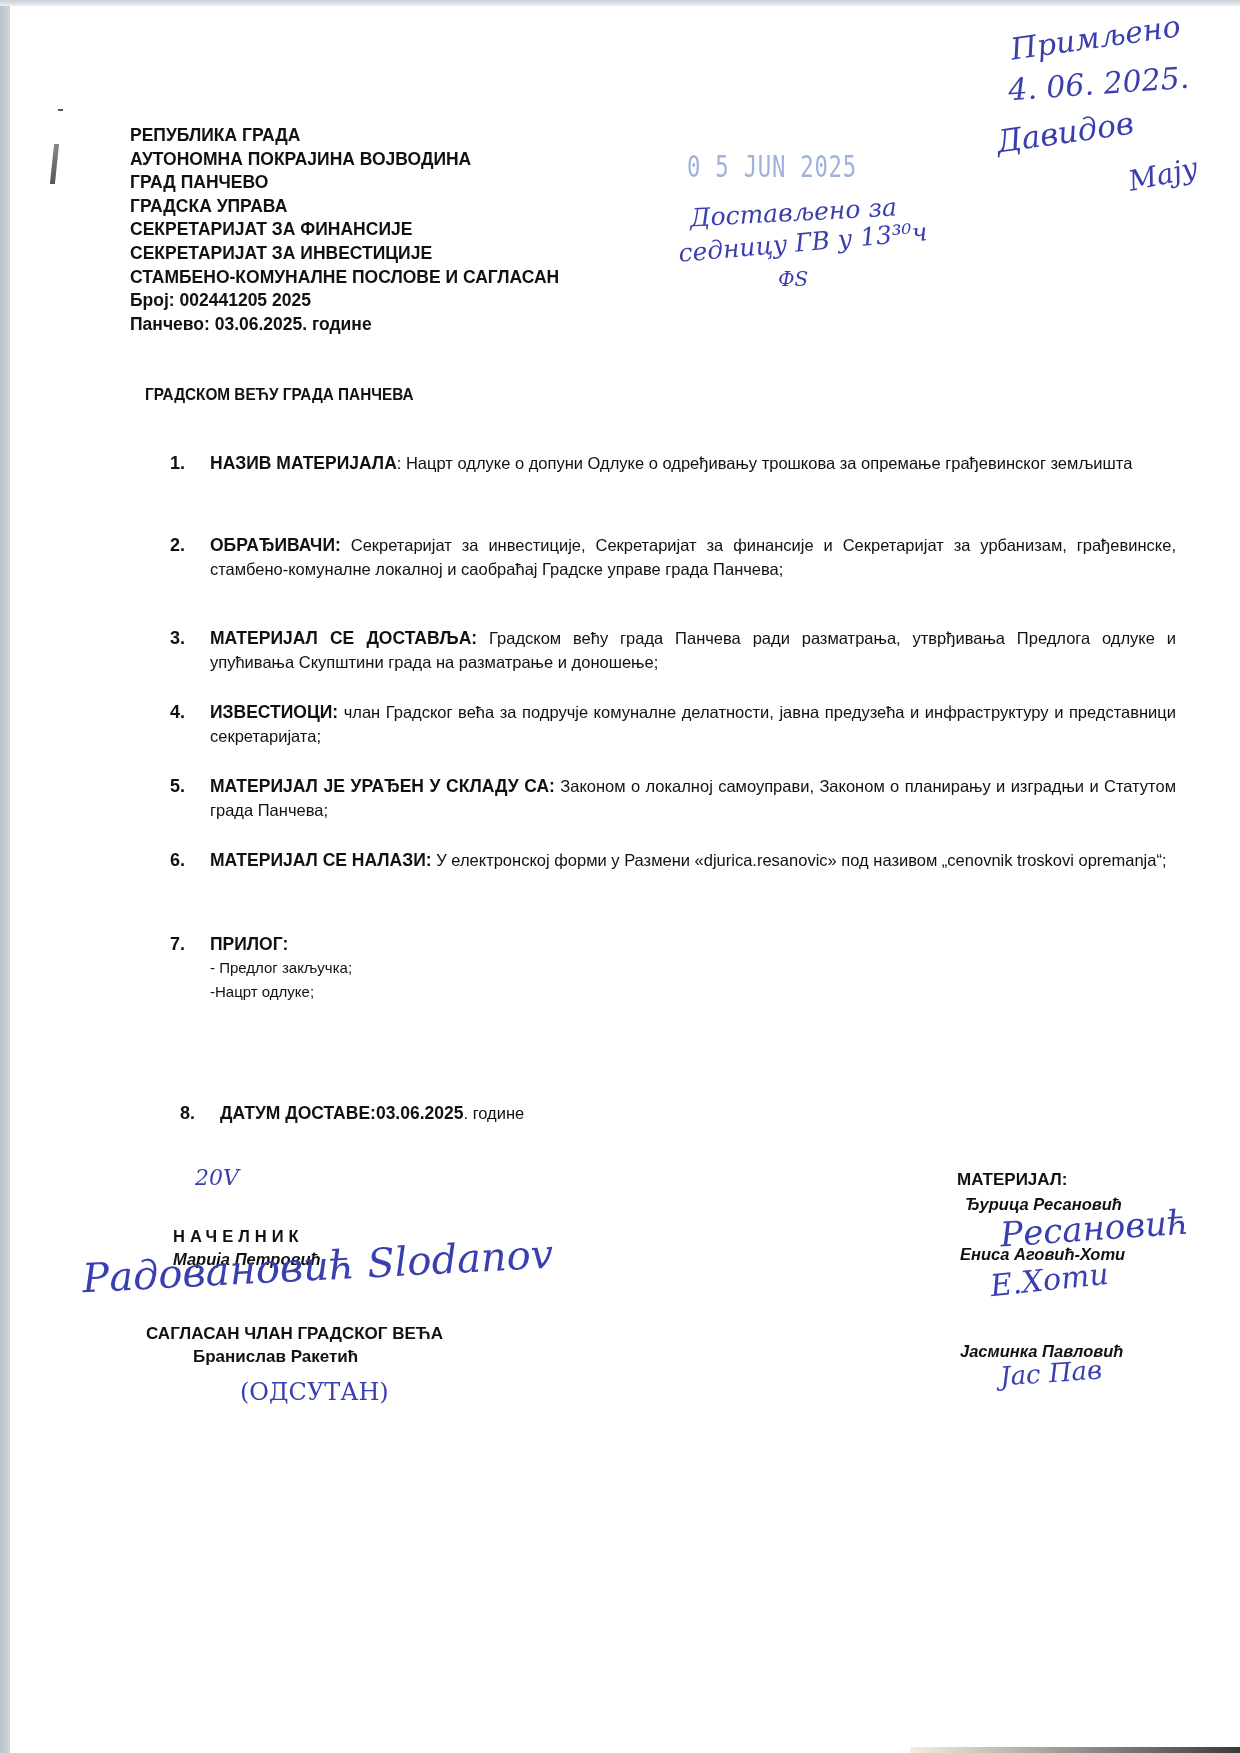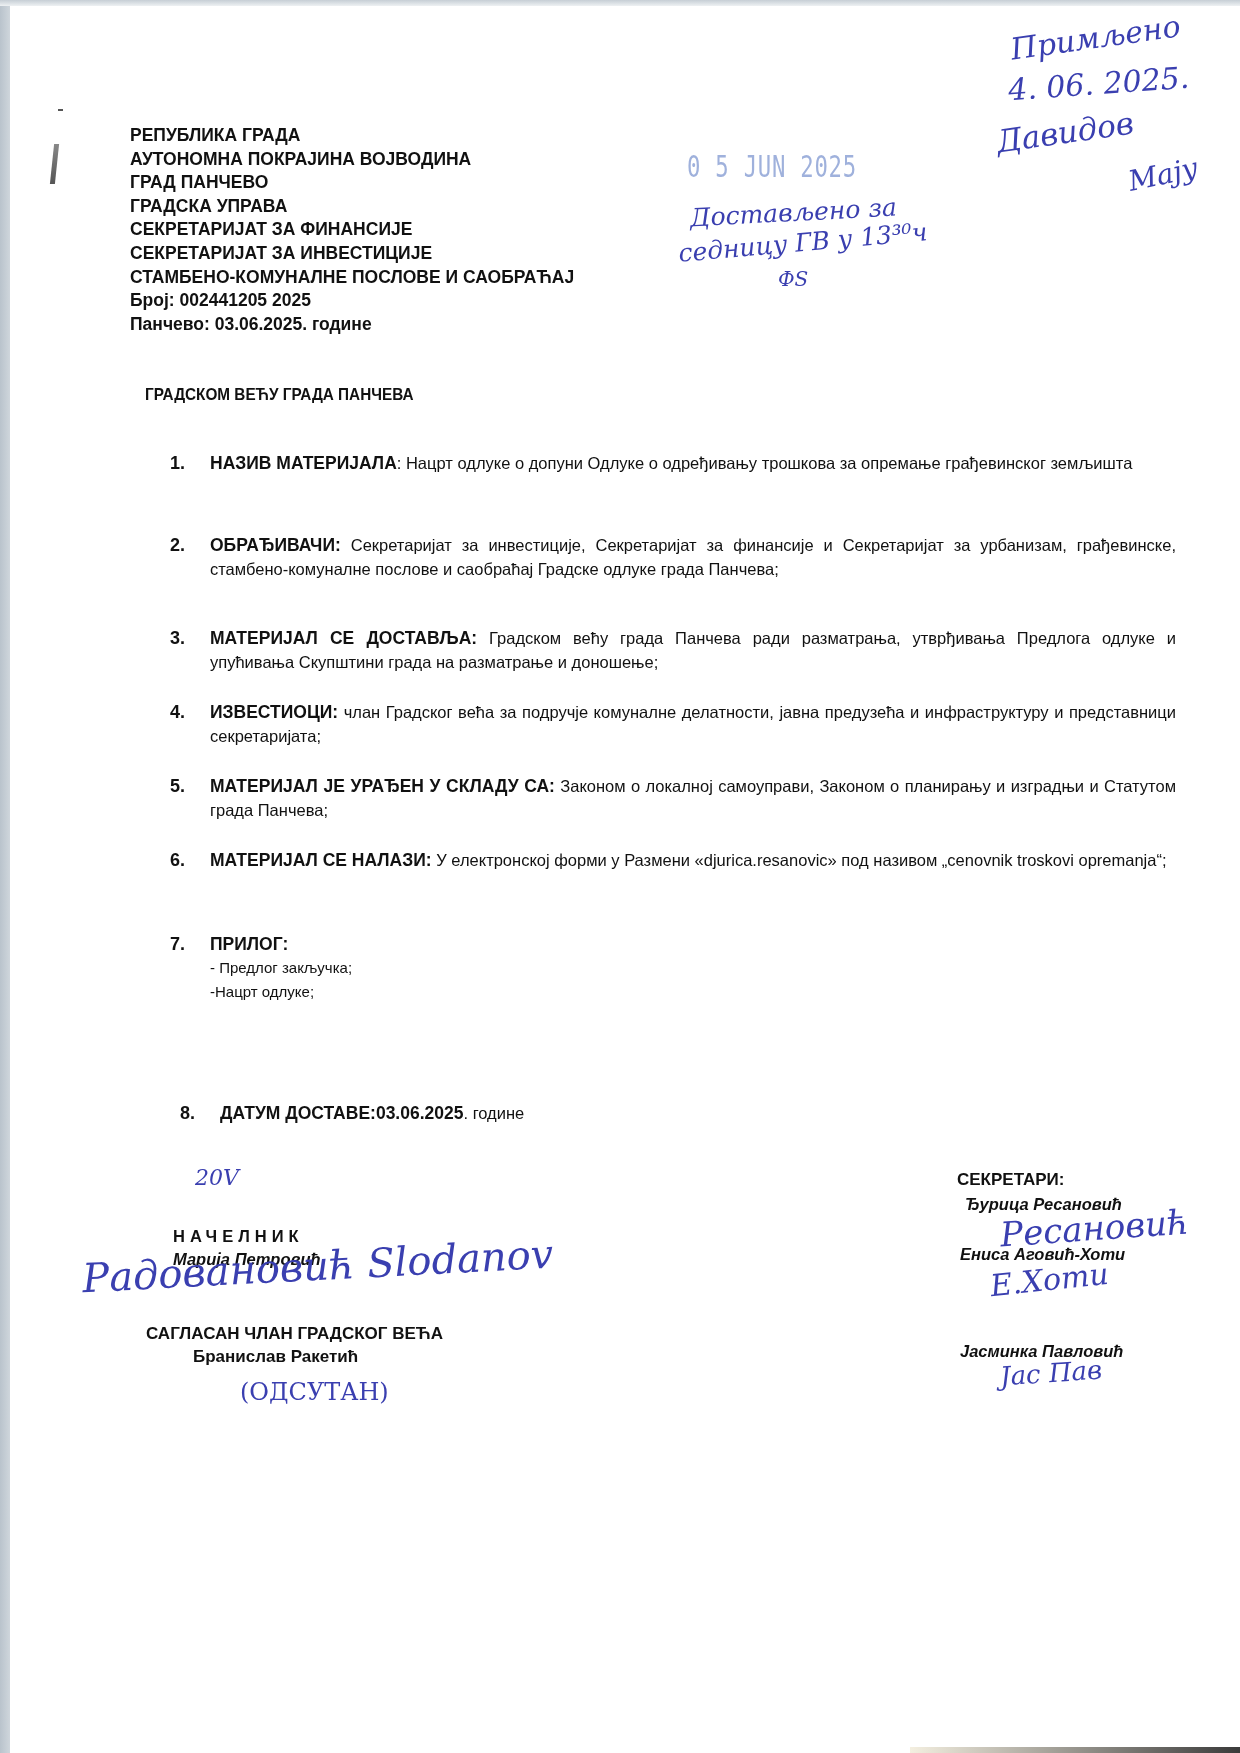--- a/index.html
+++ b/index.html
@@ -64,21 +64,21 @@
 <div class="margin-mark-1"></div>
 <div class="margin-mark-2"></div>
 
 <div class="header">
   <div>РЕПУБЛИКА ГРАДА</div>
   <div>АУТОНОМНА ПОКРАЈИНА ВОЈВОДИНА</div>
   <div>ГРАД ПАНЧЕВО</div>
   <div>ГРАДСКА УПРАВА</div>
   <div>СЕКРЕТАРИЈАТ ЗА ФИНАНСИЈЕ</div>
   <div>СЕКРЕТАРИЈАТ ЗА ИНВЕСТИЦИЈЕ</div>
-  <div>СТАМБЕНО-КОМУНАЛНЕ ПОСЛОВЕ И САОБРАЋАЈ</div>
+  <div>СТАМБЕНО-КОМУНАЛНЕ ПОСЛОВЕ И САГЛАСАН</div>
   <div>Број: 002441205 2025</div>
   <div>Панчево: 03.06.2025. године</div>
 </div>
 
 <div class="stamp">0 5 JUN 2025</div>
 
 <div>
   <div class="hw" style="left:690px; top:198px; font-size:25px; transform:rotate(-3deg);">Достављено за</div>
   <div class="hw" style="left:678px; top:228px; font-size:25px; transform:rotate(-5deg);">седницу ГВ у 13³⁰ч</div>
   <div class="hw" style="left:778px; top:267px; font-size:20px;">ФS</div>
@@ -92,21 +92,21 @@
 
 <div class="addressee">ГРАДСКОМ ВЕЋУ ГРАДА ПАНЧЕВА</div>
 
 <div class="items" style="top:0;">
   <div class="item" style="top:451px;">
     <span class="num">1.</span>
     <div class="body"><span class="label">НАЗИВ МАТЕРИЈАЛА</span><span>: Нацрт одлуке о допуни Одлуке о одређивању трошкова за опремање грађевинског земљишта</span></div>
   </div>
   <div class="item" style="top:533px;">
     <span class="num">2.</span>
-    <div class="body"><span class="label">ОБРАЂИВАЧИ:</span><span> Секретаријат за инвестиције, Секретаријат за финансије и Секретаријат за урбанизам, грађевинске, стамбено-комуналне послове и саобраћај Градске одлуке града Панчева;</span></div>
+    <div class="body"><span class="label">ОБРАЂИВАЧИ:</span><span> Секретаријат за инвестиције, Секретаријат за финансије и Секретаријат за урбанизам, грађевинске, стамбено-комуналне локалној и саобраћај Градске управе града Панчева;</span></div>
   </div>
   <div class="item" style="top:626px;">
     <span class="num">3.</span>
     <div class="body"><span class="label">МАТЕРИЈАЛ СЕ ДОСТАВЉА:</span><span> Градском већу града Панчева ради разматрања, утврђивања Предлога  одлуке и упућивања Скупштини града на разматрање и доношење;</span></div>
   </div>
   <div class="item" style="top:700px;">
     <span class="num">4.</span>
     <div class="body"><span class="label">ИЗВЕСТИОЦИ:</span><span> члан Градског већа за подручје комуналне делатности, јавна предузећа и инфраструктуру и представници секретаријата;</span></div>
   </div>
   <div class="item" style="top:774px;">
@@ -136,21 +136,21 @@
 </div>
 <div class="hw" style="left:82px; top:1243px; font-size:40px; transform:rotate(-3deg);">Радовановић  Slodanov</div>
 
 <div class="council">
   <div>САГЛАСАН ЧЛАН ГРАДСКОГ ВЕЋА</div>
   <div class="name">Бранислав Ракетић</div>
 </div>
 <div class="hw" style="left:240px; top:1378px; font-size:24px; font-style:normal;">(ОДСУТАН)</div>
 
 <div class="sig-right">
-  <div>СЕКРЕТАРИ:</div>
+  <div>МАТЕРИЈАЛ:</div>
   <div class="person" style="margin-left:8px;">Ђурица Ресановић</div>
   <div style="height:26px;"></div>
   <div class="person" style="margin-left:3px;">Eниса Аговић-Хоти</div>
   <div style="height:73px;"></div>
   <div class="person" style="margin-left:3px;">Јасминка Павловић</div>
 </div>
 <div class="hw" style="left:1000px; top:1208px; font-size:34px; transform:rotate(-4deg);">Ресановић</div>
 <div class="hw" style="left:990px; top:1262px; font-size:30px; transform:rotate(-6deg);">Е.Хоти</div>
 <div class="hw" style="left:1000px; top:1358px; font-size:26px; transform:rotate(-4deg);">Јас Пав</div>
 

